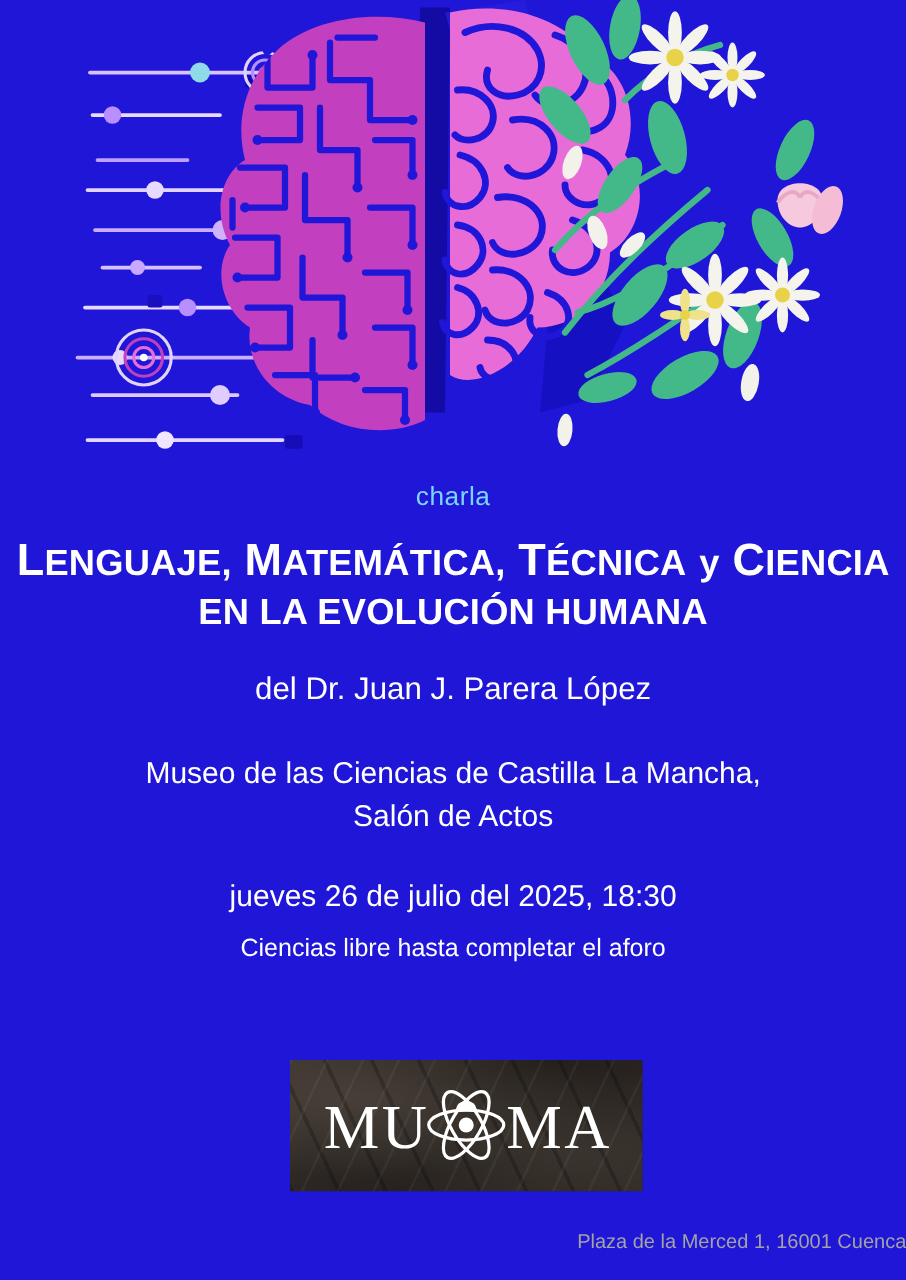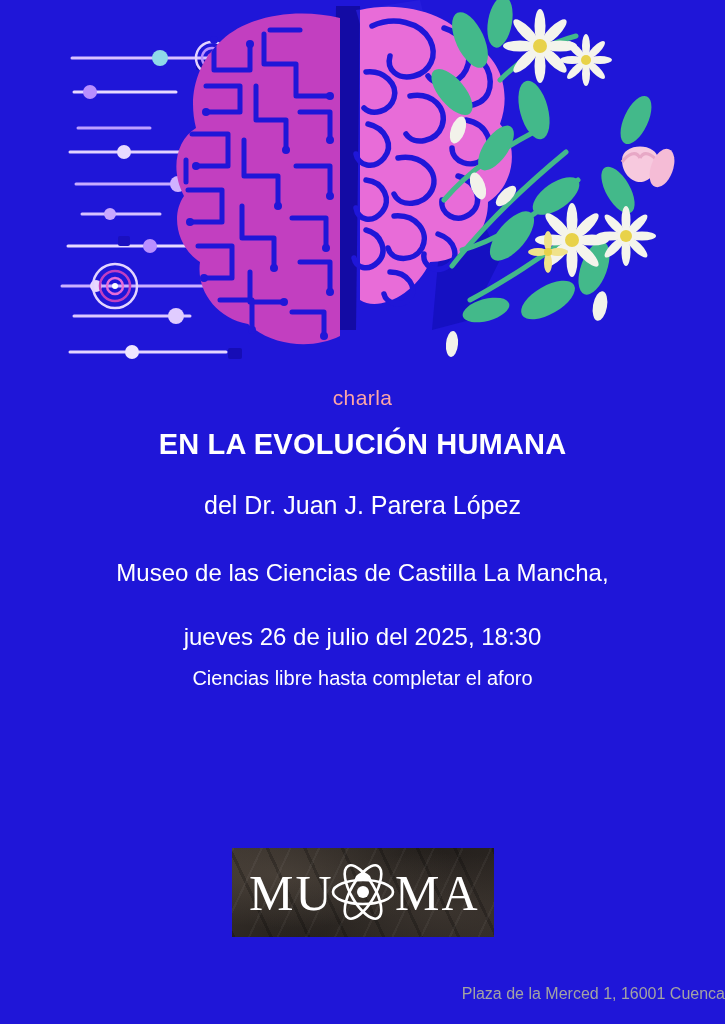--- a/index.html
+++ b/index.html
@@ -34,21 +34,21 @@
     left: 0;
     width: 725px;
     text-align: center;
     color: #ffffff;
   }
   .kicker {
     font-size: 21px;
     font-weight: 400;
     letter-spacing: 0.4px;
     margin: 0 0 18px 0;
-    color: #fca5a5;
+    color: #7dd3fc;
   }
   .title-main {
     font-size: 36px;
     font-weight: 700;
     letter-spacing: 0.2px;
     margin: 0 0 6px 0;
     line-height: 1.12;
     white-space: nowrap;
   }
   
@@ -81,23 +81,24 @@
     font-weight: 400;
     margin: 0 0 0 0;
   }
 
   
   .logo-wrap {
     position: absolute;
     top: 848px;
     left: 232px;
     width: 262px;
-    height: 89px;
+    height: 105px;
     background: #2a2522;
     overflow: hidden;
+    padding-left: 20px;
   }
   .logo-bg {
     position: absolute;
     inset: 0;
     background:
       radial-gradient(ellipse at 20% 30%, rgba(90,80,70,0.55), transparent 60%),
       radial-gradient(ellipse at 80% 70%, rgba(70,62,55,0.6), transparent 65%),
       linear-gradient(135deg, #3a332d 0%, #221e1b 50%, #2e2824 100%);
   }
   .logo-bg::after {
@@ -366,27 +367,35 @@
         <ellipse rx="11" ry="20" fill="#f5bcd6"></ellipse>
       </g>
 
     </svg>
   </div>
 
   <div class="text-block">
 
     <p class="kicker">charla</p>
 
+    <h1 class="title-main">
+      <span>L</span><span class="sc">ENGUAJE,</span>
+      <span>M</span><span class="sc">ATEMÁTICA,</span>
+      <span>T</span><span class="sc">ÉCNICA</span>
+      <span class="lower">y</span>
+      <span>C</span><span class="sc">IENCIA</span>
+    </h1>
 
     <h2 class="title-sub">EN LA EVOLUCIÓN HUMANA</h2>
 
     <p class="speaker">del Dr. Juan J. Parera López</p>
 
     <p class="venue">
       <span>Museo de las Ciencias de Castilla La  Mancha,</span><br>
+      <span>Salón de Actos</span>
     </p>
 
     <p class="datetime">jueves 26 de julio del 2025, 18:30</p>
 
     <p class="entry">Ciencias libre hasta completar el aforo</p>
   </div>
 
   <div class="logo-wrap">
     <div class="logo-bg"></div>
     <div class="logo-mark">

